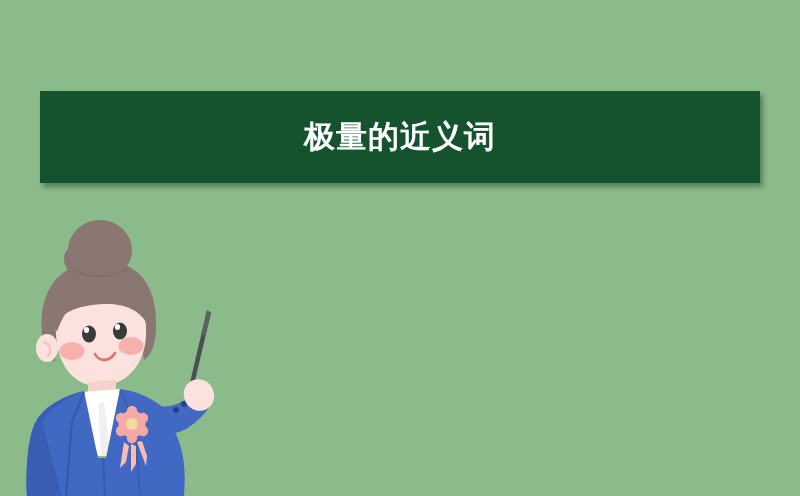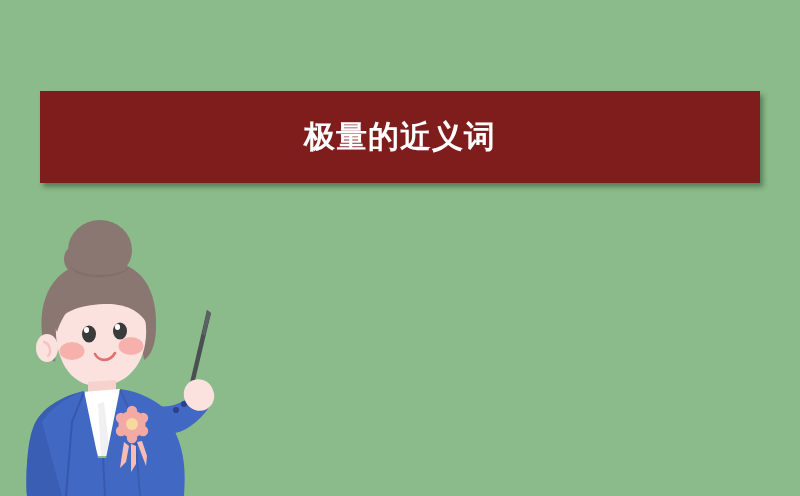--- a/index.html
+++ b/index.html
@@ -18,21 +18,21 @@
     background: #8bbb8a;
   }
 
   
   #title-banner {
     position: absolute;
     left: 40px;
     top: 91px;
     width: 720px;
     height: 92px;
-    background: #7f1d1d;
+    background: #14532d;
     box-shadow: 3px 4px 5px rgba(18, 40, 30, 0.42);
     display: flex;
     align-items: center;
     justify-content: center;
   }
   #title-text {
     color: #ffffff;
     font-size: 31px;
     font-weight: bold;
     letter-spacing: 1px;

